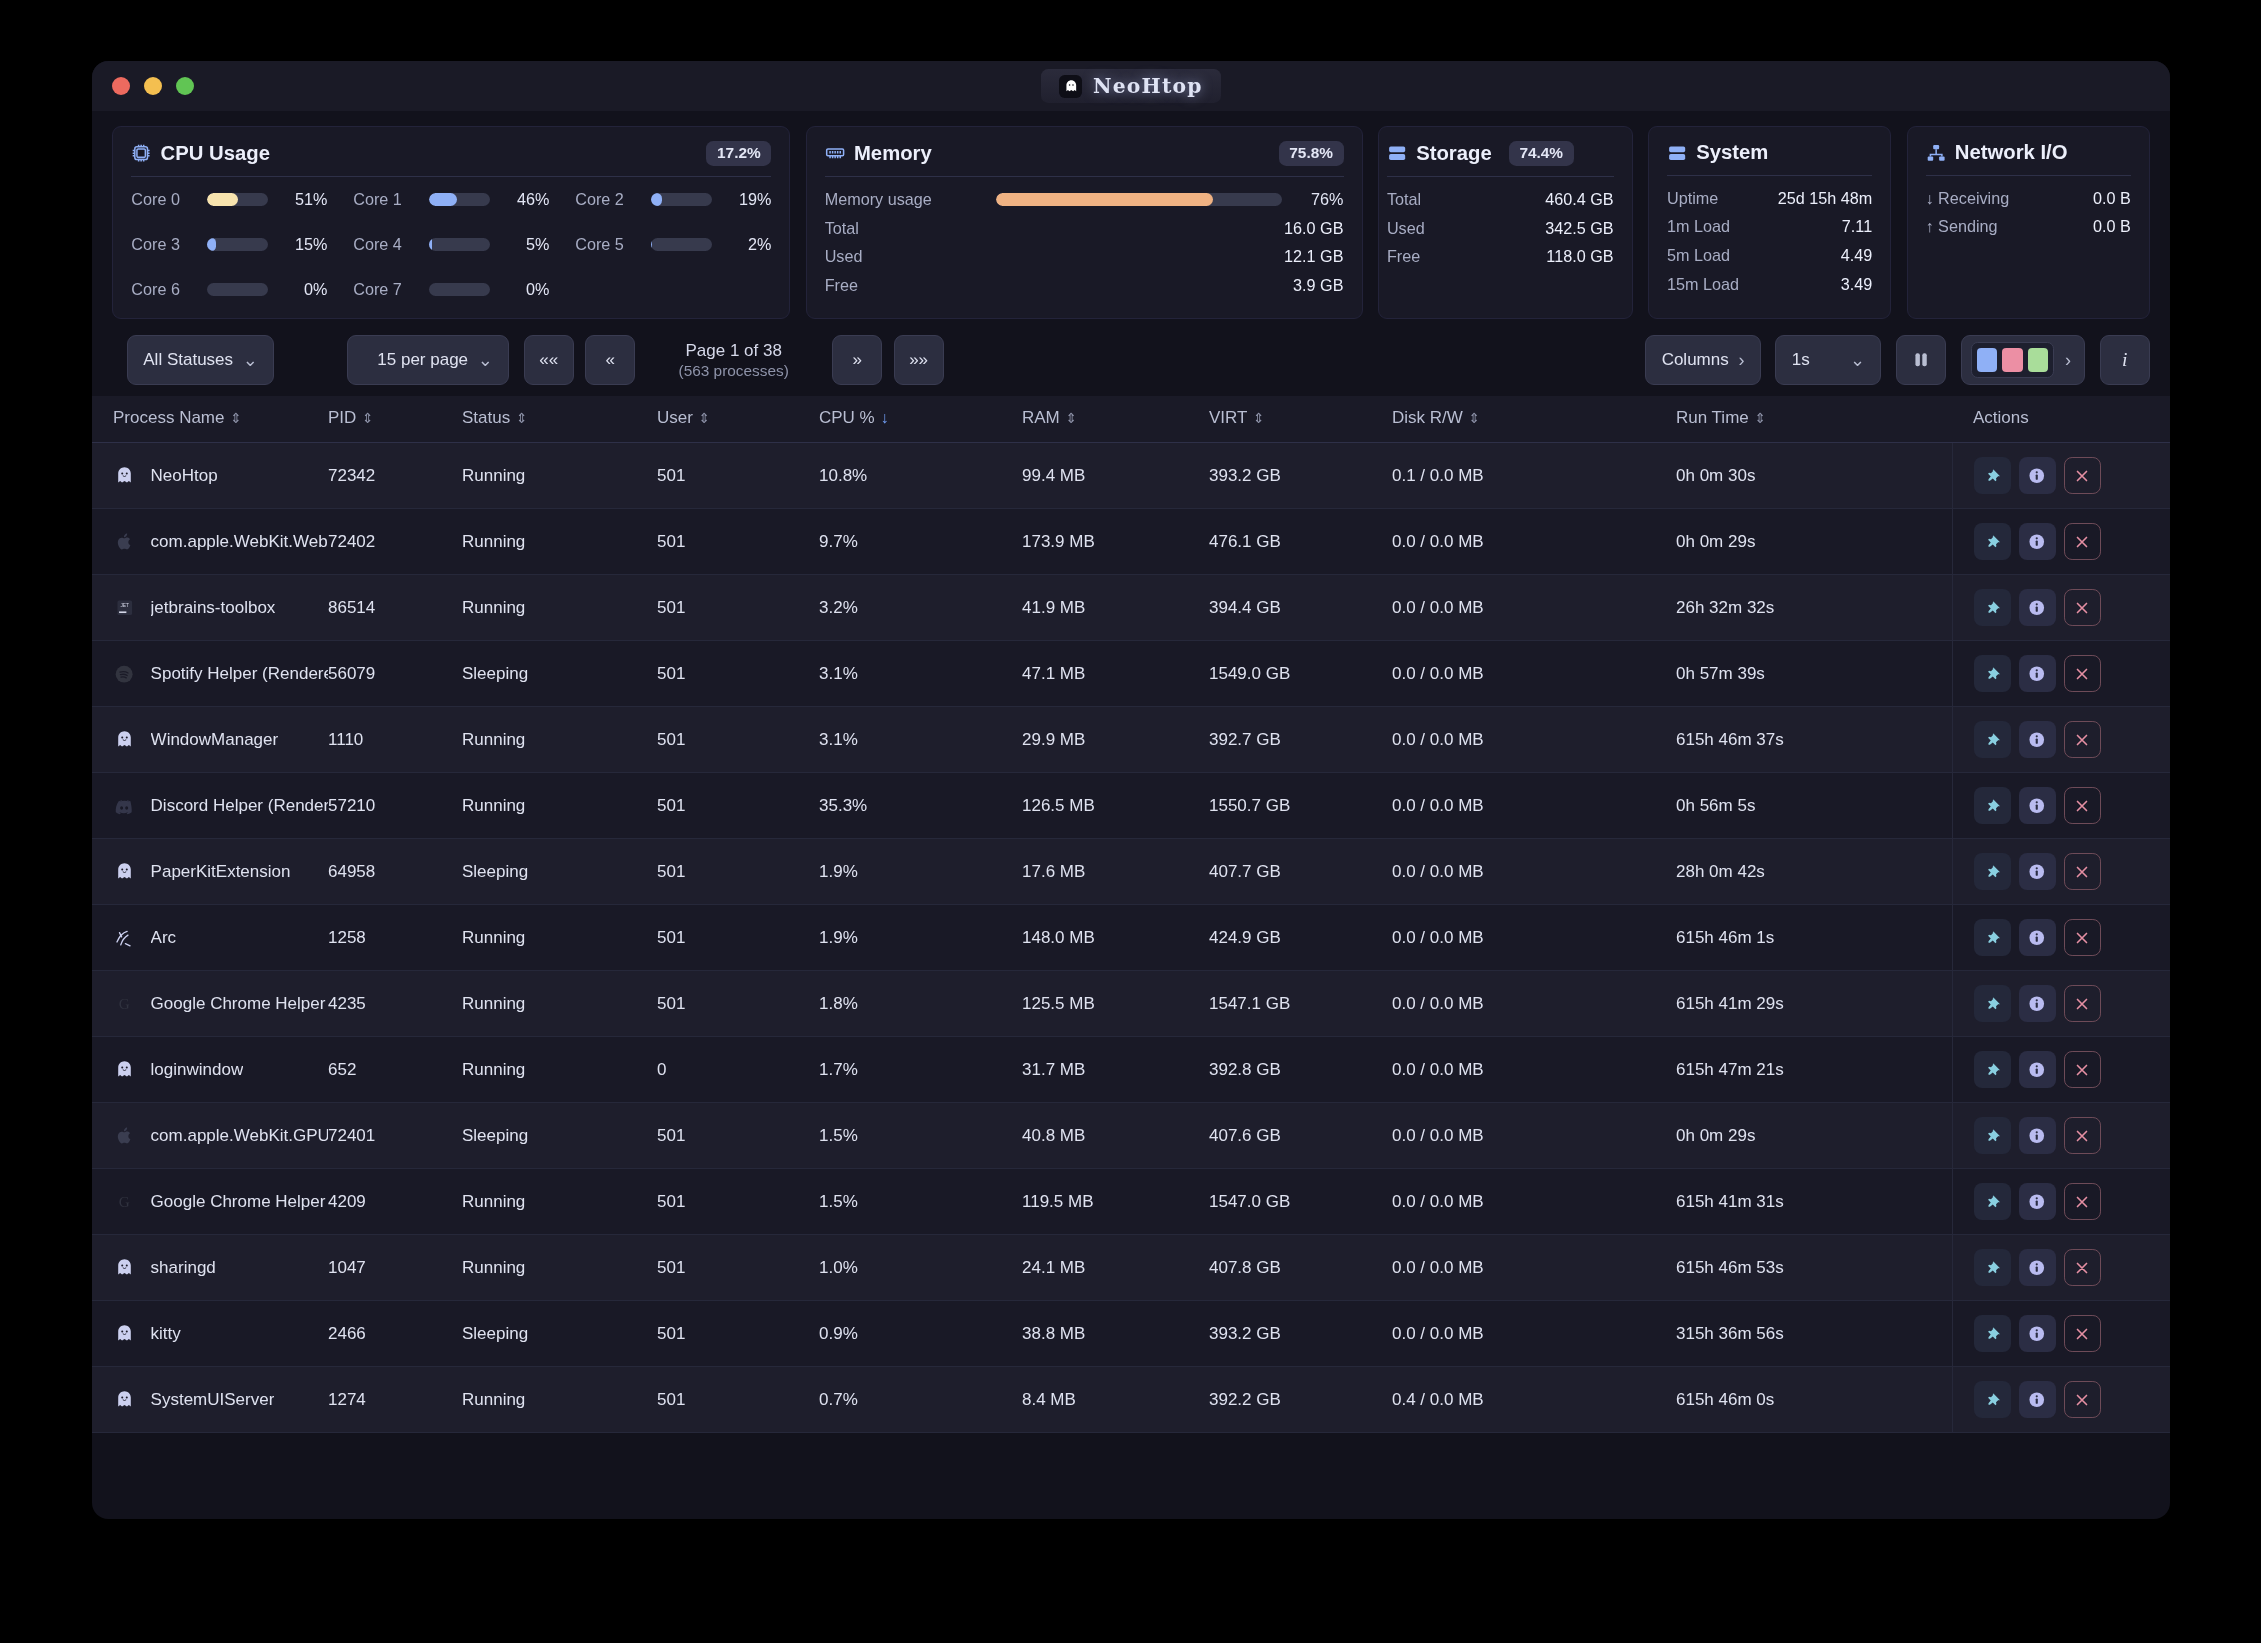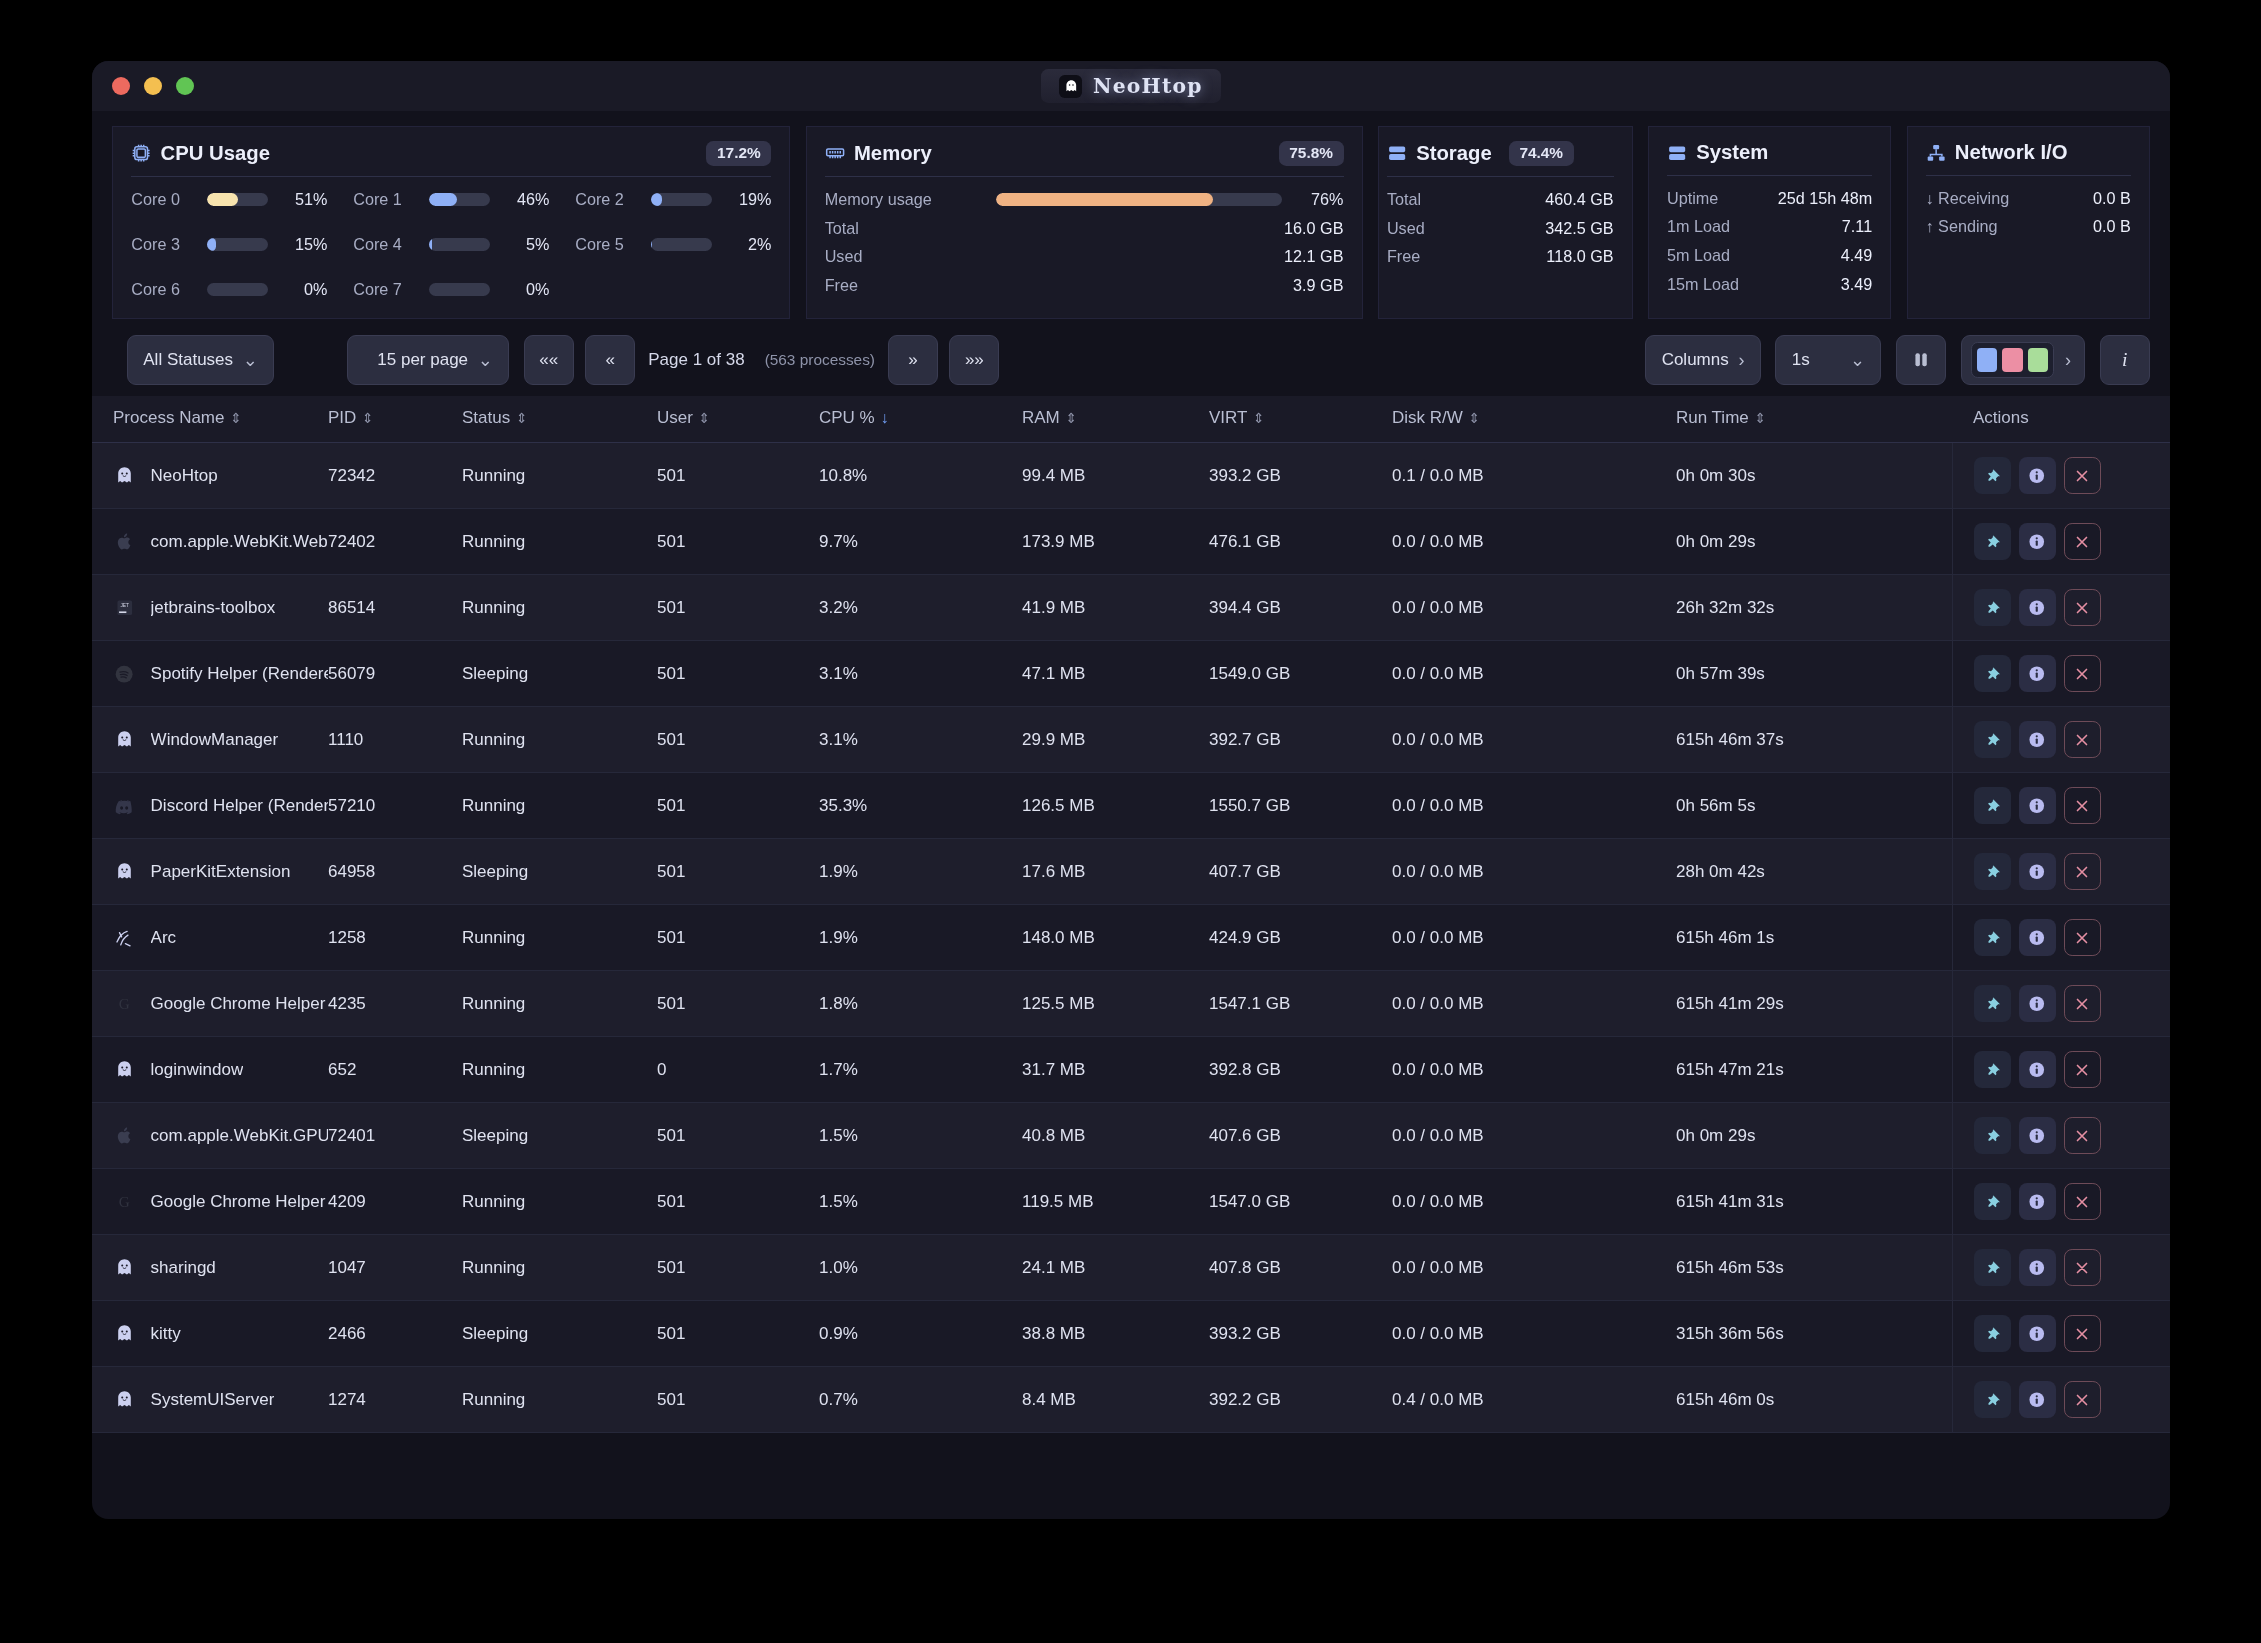--- a/index.html
+++ b/index.html
@@ -67,21 +67,21 @@
     color:#dfe3f4;text-shadow:0 0 11.4px rgba(190,200,255,.55);
   }
   
   .stats{
     display:flex;gap:15.4px;
     padding:14.6px 20.3px 11.4px 20.3px;
   }
   .card{
     background:#191926;
     border:0.8px solid #23233a;
-    border-radius:0;
+    border-radius:9px;
     padding:14.6px 18px 13px 18px;
   }
   .card-head{
     display:flex;align-items:center;gap:9px;
     padding-bottom:10.6px;
   }
   .card-head .ttl{
     font-size:20.3px;font-weight:700;color:#eceffb;
   }
   .card-icon{width:20.3px;height:20.3px;flex:0 0 20.3px;display:block;}
@@ -126,22 +126,22 @@
   .btn{
     background:#2c2e40;border:0.8px solid #3a3c52;border-radius:9px;
     color:#dfe2f0;font-size:17px;font-family:inherit;
     height:50px;padding:0 15.4px;display:flex;align-items:center;gap:9.7px;
     cursor:pointer;white-space:nowrap;
   }
   .btn.sq{width:50px;justify-content:center;padding:0;}
   .ml18{margin-left:14.6px;}
   .ml14{margin-left:11.4px;}
   .pager{
-    display:flex;flex-direction:row;align-items:center;justify-content:flex-end;
-    margin:0 13px;min-width:171px;gap:20px;
+    display:flex;flex-direction:column;align-items:center;justify-content:flex-end;
+    margin:0 13px;min-width:171px;
   }
   .pager .p1{font-size:17px;color:#d6d9ea;line-height:1.25;}
   .pager .p2{font-size:15.4px;color:#8e93a9;line-height:1.25;}
   .spacer{flex:1 1 auto;}
   .swatch-group{
     display:flex;align-items:center;gap:11.4px;
     background:#2c2e40;border:0.8px solid #3a3c52;border-radius:9px;
     height:50px;padding:0 13px 0 9.7px;
   }
   .swatches{

